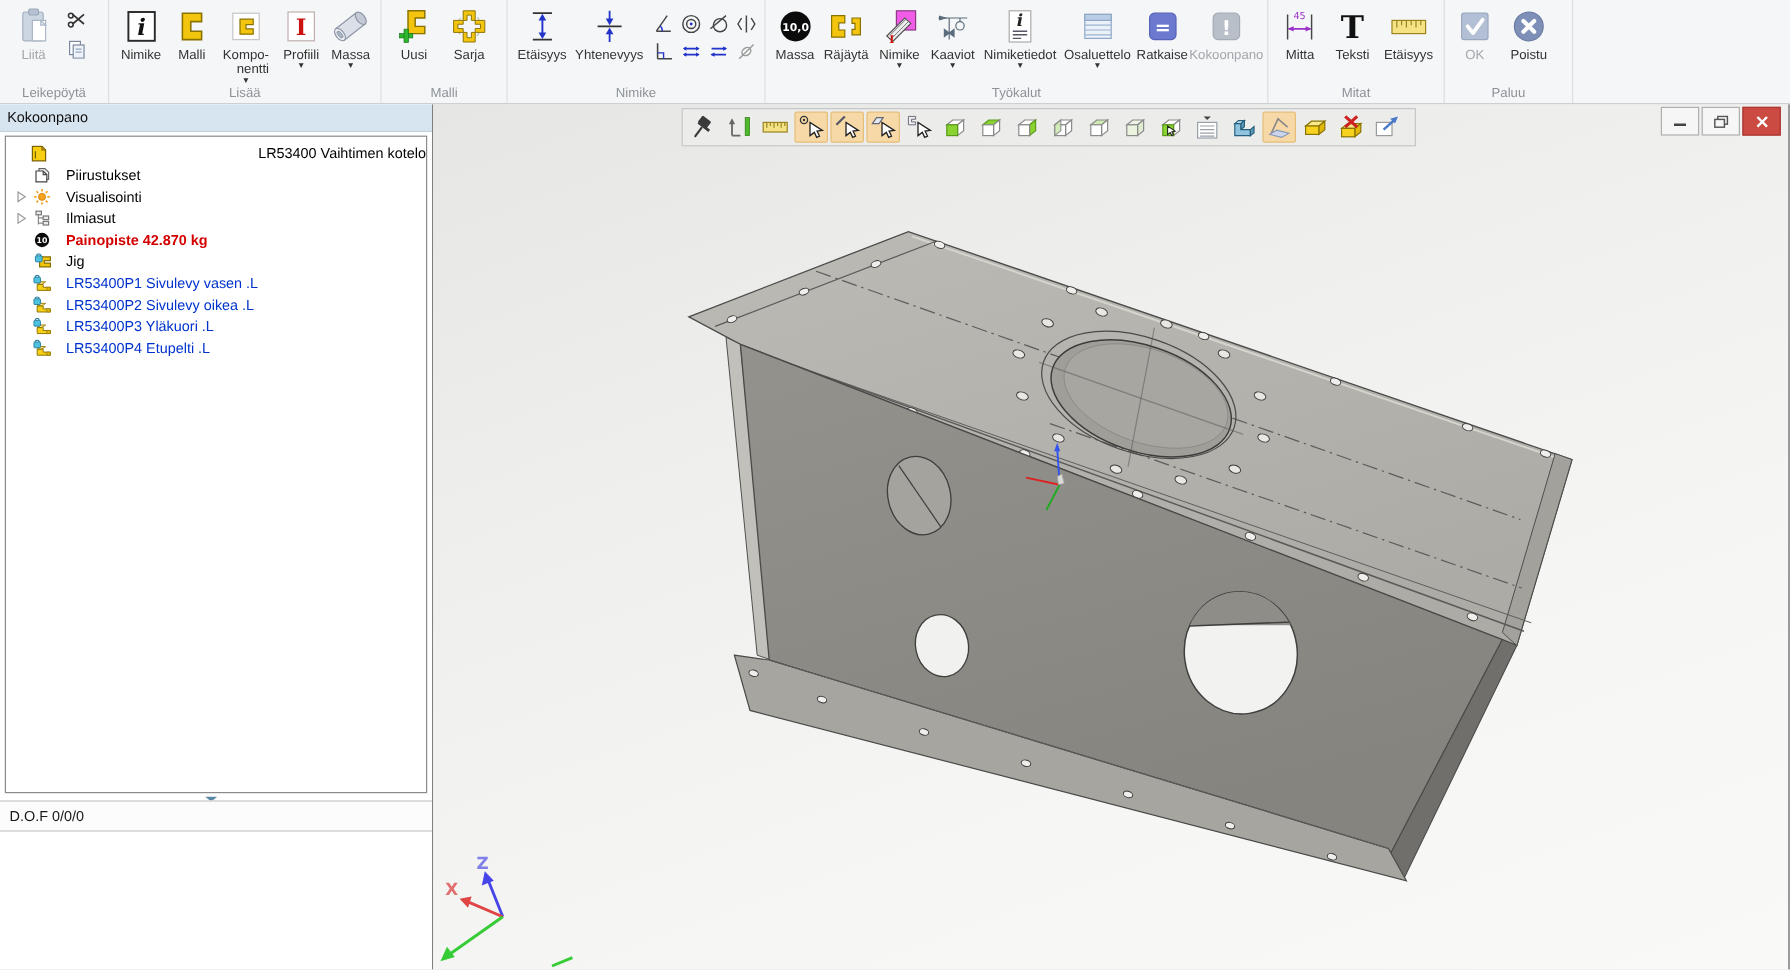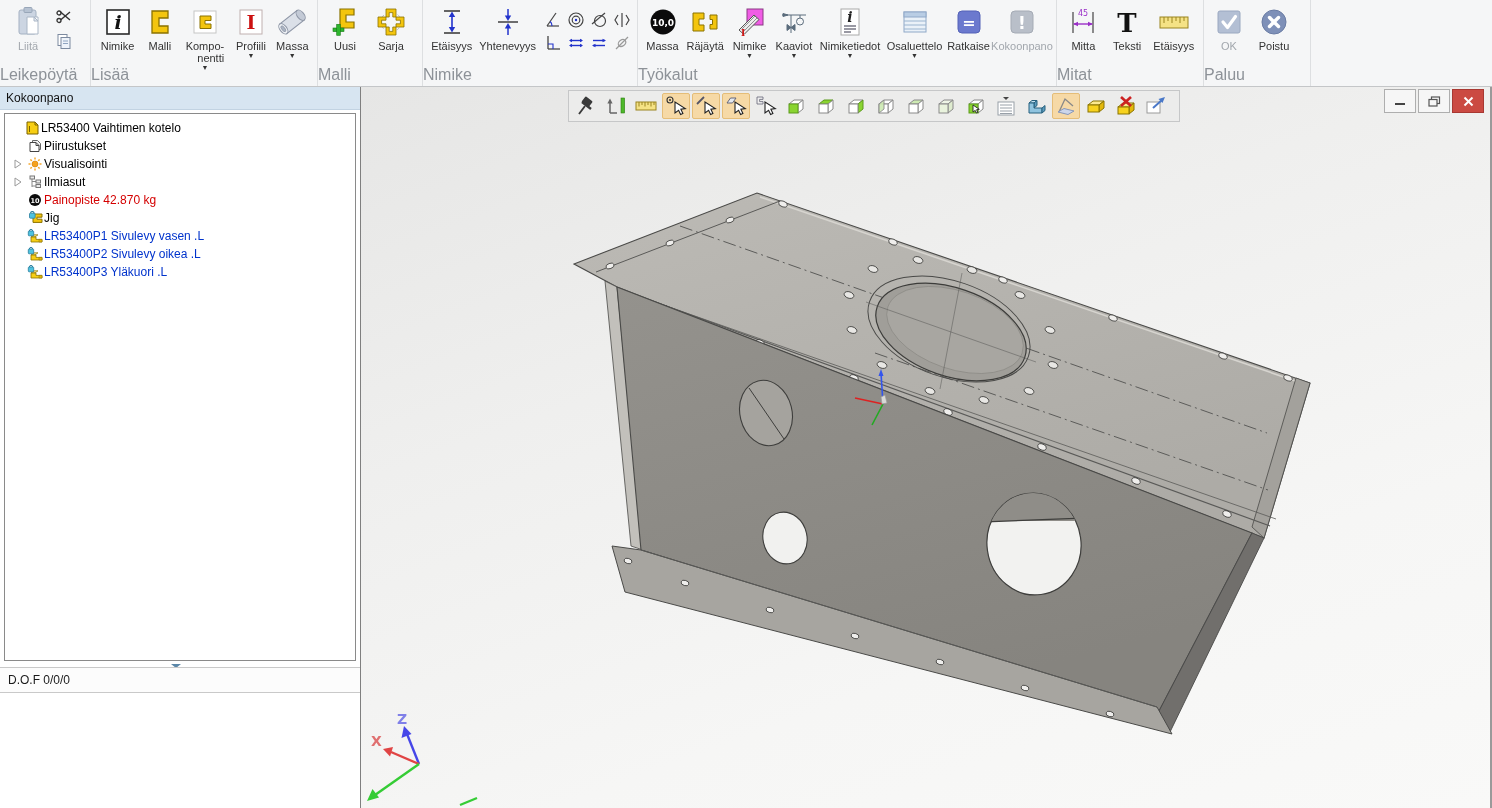--- a/index.html
+++ b/index.html
@@ -4,22 +4,22 @@
 <style>
   html,body{margin:0;padding:0;background:#fff;}
   .app{position:relative;width:1492px;height:808px;overflow:hidden;
        font-family:"Liberation Sans","DejaVu Sans",sans-serif;color:#1a1a1a;
        border-bottom:1px solid #cfcfce;}
   
   .ribbon{position:absolute;left:0;top:0;width:100%;height:86px;background:#f5f6f7;
           border-bottom:1px solid #c4c6c8;display:flex;align-items:stretch;}
   .rgroup{position:relative;border-right:1px solid #dddfe1;padding:4px 4px 16px 4px;
           display:flex;align-items:flex-start;}
-  .rgroup .gname{position:absolute;left:0;right:0;bottom:2px;
-          font-size:16px;color:#8d9298;}
+  .rgroup .gname{position:absolute;left:0;right:0;bottom:2px;text-align:center;
+          font-size:11px;color:#8d9298;}
   .rbtn{display:flex;flex-direction:column;align-items:center;justify-content:flex-start;
         padding:1px 2px;border-radius:3px;}
   .rbtn .ic{height:34px;display:flex;align-items:center;justify-content:center;}
   .rbtn .lb{font-size:11px;color:#333;line-height:12px;text-align:right;white-space:pre-line;margin-top:1px;}
   .rbtn .dd{font-size:7px;color:#333;line-height:6px;margin-top:1px;}
   .rbtn.dis .lb{color:#a2a7ad;}
   .smallcol{display:flex;flex-direction:column;justify-content:flex-start;gap:6px;padding:4px 2px;}
   .sbtn{width:20px;height:18px;display:flex;align-items:center;justify-content:center;}
   .congrid{display:grid;grid-template-columns:repeat(4,23px);grid-auto-rows:23px;
            margin-top:4px;margin-left:2px;}
@@ -27,24 +27,24 @@
   
   .main{position:absolute;left:0;top:87px;width:1492px;height:721px;display:flex;}
   .panel{position:relative;width:361px;background:#ffffff;border-right:1px solid #7f7f7f;box-sizing:border-box;}
   .panel-hd{height:22px;background:#d7e5f1;border-bottom:1px solid #c2d3e2;
             font-size:12px;display:flex;align-items:center;padding-left:6px;color:#111;}
   .treebox{position:absolute;left:4px;right:4px;top:26px;height:548px;
            border:1px solid #8a8a8a;background:#fff;overflow:hidden;padding-top:5px;box-sizing:border-box;}
   .trow{height:18px;display:flex;align-items:center;font-size:12px;white-space:nowrap;}
   .trow .exp{width:12px;margin-left:9px;display:flex;align-items:center;}
   .trow .noexp{width:12px;margin-left:9px;}
-  .trow .ticon{width:18px;display:flex;align-items:center;justify-content:center;margin-right:0;}
-  .trow.root{padding-left:18px;}
+  .trow .ticon{width:18px;display:flex;align-items:center;justify-content:center;margin-right:11px;}
+  .trow.root{padding-left:18px;justify-content:space-between;}
   .trow .tl{color:#000;}
-  .trow .tl.red{color:#d40000;}
+  .trow .tl.red{color:#d40000;font-weight:bold;}
   .trow .tl.blue{color:#0033cc;text-align:center;}
   .splitter{position:absolute;left:170px;top:576px;}
   .dofrow{position:absolute;left:0;right:0;top:580px;height:26px;background:#fcfcfc;
           border-top:1px solid #c9c9c9;border-bottom:1px solid #c9c9c9;
           display:flex;align-items:center;font-size:12px;padding-left:8px;box-sizing:border-box;}
   
   .viewport{position:relative;flex:1;overflow:hidden;
             background:linear-gradient(160deg,#e6e6e5 0%,#efefee 35%,#f6f6f5 70%,#f9f9f8 100%);
             border-right:2px solid #9a9a9a;box-sizing:border-box;}
   .vtoolbar{position:absolute;left:207px;top:3px;width:612px;height:32px;background:#ececeb;
@@ -562,20 +562,33 @@
               <path d="M4,8 l3,-2.2 h4 l-3,2.2 Z" fill="#fbe27a" stroke="#8a7200" stroke-width="0.7"></path>
               <path d="M4,8 h5 v2.4 h6 v2.6 H4 Z" fill="#f7cf16" stroke="#8a7200" stroke-width="0.8"></path>
               <path d="M15,13 l0,-2.6 -3,-0 0,2.6 Z" fill="#e3b80c" stroke="#8a7200" stroke-width="0.5"></path>
               <path d="M2.4,2 a1.6,1.6 0 0 1 3.2,0" fill="none" stroke="#2a7e9e" stroke-width="1"></path>
               <rect x="1.3" y="2" width="5.4" height="4.8" rx="0.8" fill="#4ec3e0" stroke="#2a7e9e" stroke-width="0.8"></rect>
             </svg>
           </span>
           <span class="tl blue">LR53400P3 Yläkuori .L</span>
         </div>
 
+        <div class="trow">
+          <span class="noexp"></span>
+          <span class="ticon">
+            <svg width="16" height="14" viewBox="0 0 16 14">
+              <path d="M4,8 l3,-2.2 h4 l-3,2.2 Z" fill="#fbe27a" stroke="#8a7200" stroke-width="0.7"></path>
+              <path d="M4,8 h5 v2.4 h6 v2.6 H4 Z" fill="#f7cf16" stroke="#8a7200" stroke-width="0.8"></path>
+              <path d="M15,13 l0,-2.6 -3,-0 0,2.6 Z" fill="#e3b80c" stroke="#8a7200" stroke-width="0.5"></path>
+              <path d="M2.4,2 a1.6,1.6 0 0 1 3.2,0" fill="none" stroke="#2a7e9e" stroke-width="1"></path>
+              <rect x="1.3" y="2" width="5.4" height="4.8" rx="0.8" fill="#4ec3e0" stroke="#2a7e9e" stroke-width="0.8"></rect>
+            </svg>
+          </span>
+          <span class="tl blue">LR53400P4 Etupelti .L</span>
+        </div>
       </div>
 
       <div class="splitter">
         <svg width="12" height="6" viewBox="0 0 12 6">
             <polygon points="1,1 11,1 6,5" fill="#5b87a8"></polygon>
           </svg>
       </div>
       <div class="dofrow">
         <span>D.O.F  0/0/0</span>
       </div>

